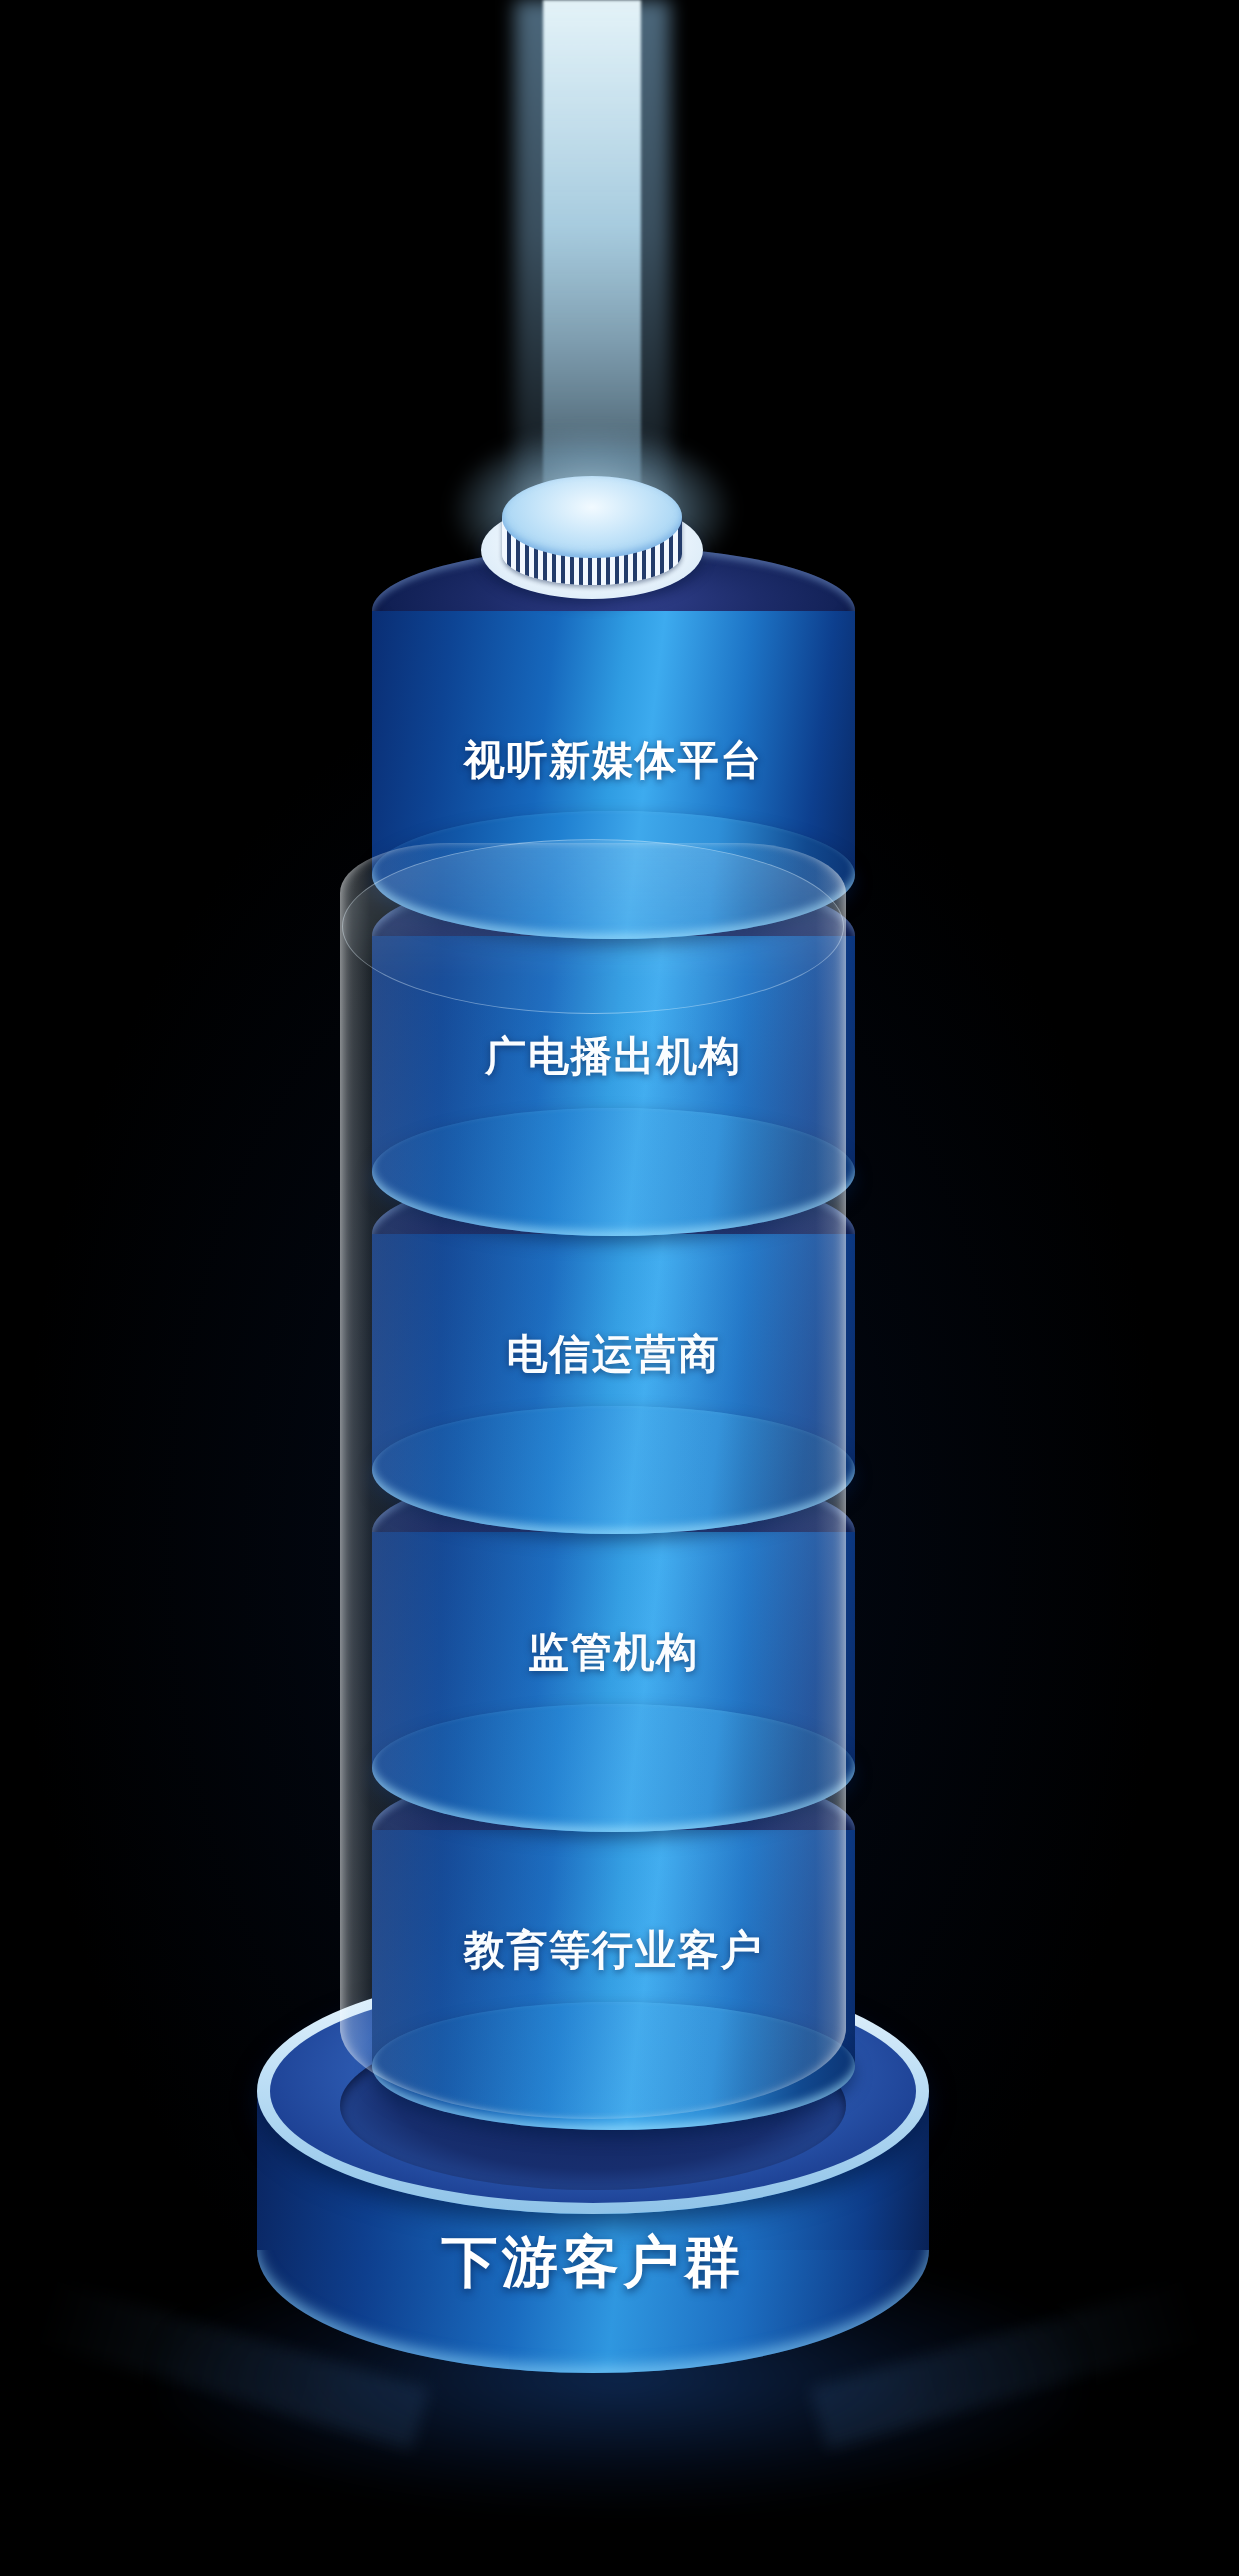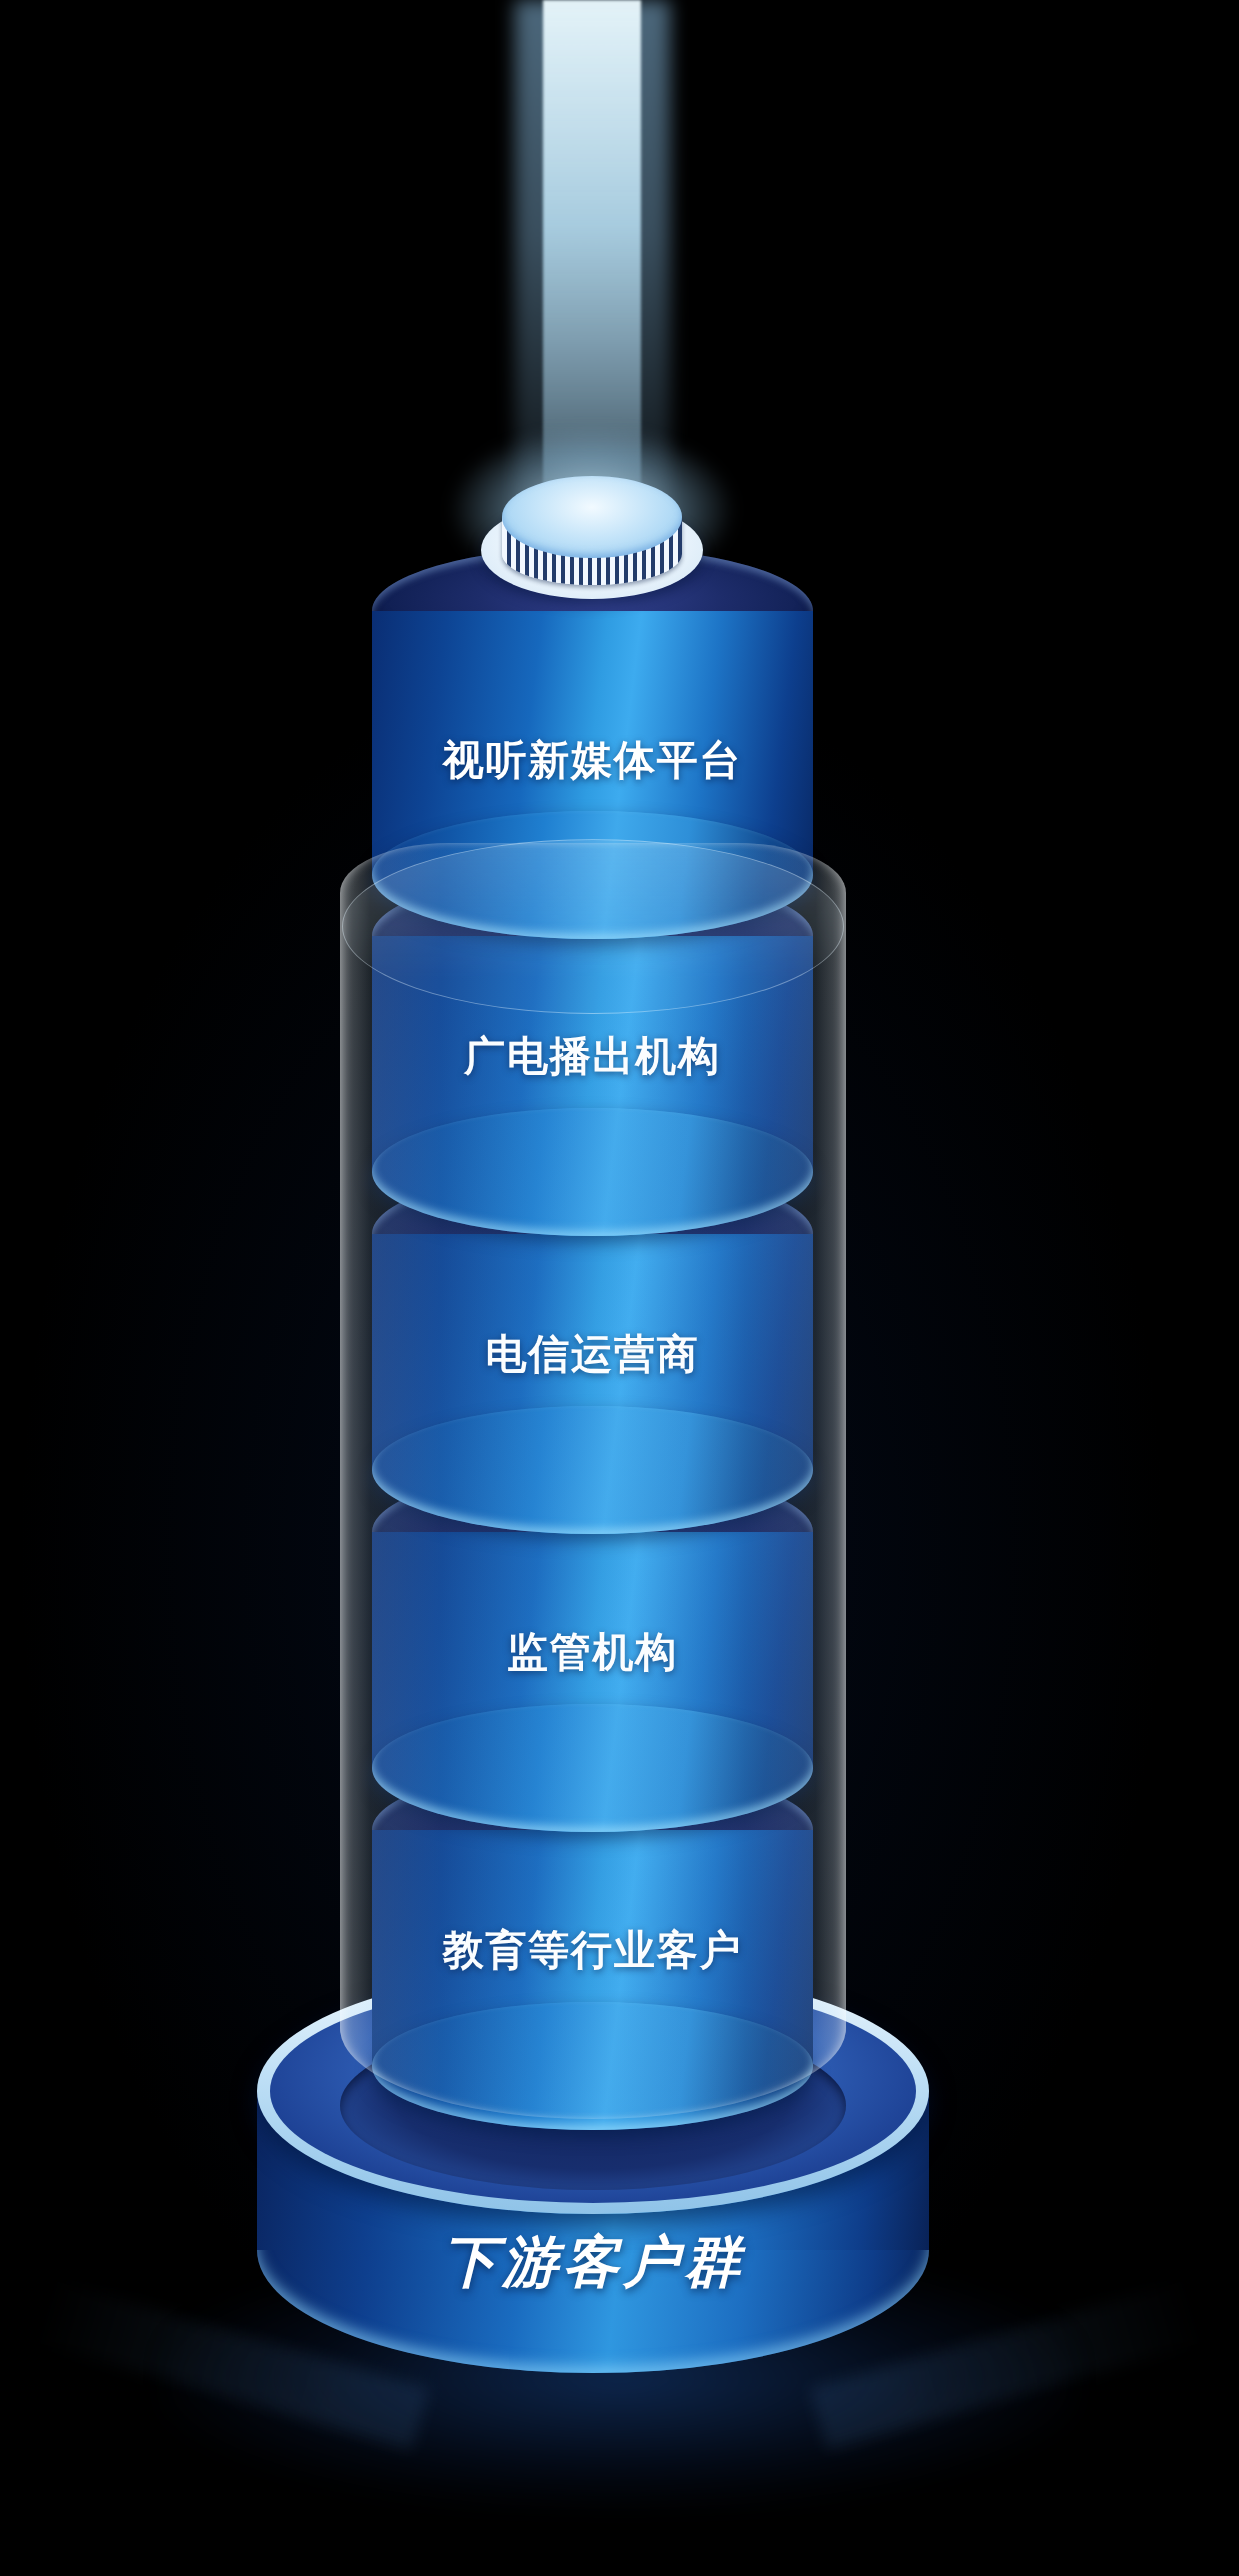--- a/index.html
+++ b/index.html
@@ -50,21 +50,21 @@
     box-shadow: 0 2.7px 4.6px rgba(10,30,70,0.4);
   }
   .cap-top {
     position: absolute; left: 28px; top: 5.5px; width: 180px; height: 82px;
     border-radius: 50%;
     background: radial-gradient(ellipse at 50% 38%, #f2faff 0%, #c4e4f9 45%, #8dc7ef 100%);
     box-shadow: inset 0 -3.6px 7.3px rgba(90,150,215,0.55);
   }
 
   
-  .segment { position: absolute; left: 372px; width: 441px; }
+  .segment { position: absolute; left: 372px; width: 483px; }
   .s1 { top: 547px;  height: 392px; z-index: 60; }
   .s2 { top: 872px;  height: 364px; z-index: 55; }
   .s3 { top: 1170px; height: 364px; z-index: 50; }
   .s4 { top: 1468px; height: 364px; z-index: 45; }
   .s5 { top: 1766px; height: 364px; z-index: 40; }
 
   .seg-top {
     position: absolute; left: 0; top: 0; width: 100%; height: 128px;
     border-radius: 50%;
     background: radial-gradient(ellipse at 52% 42%, #32418e 0%, #1d2c6a 38%, #0e1d4f 72%, #0a1640 100%);
@@ -144,21 +144,20 @@
     position: absolute; left: 83px; top: 53px; width: 506px; height: 169px;
     border-radius: 50%;
     background: radial-gradient(ellipse at 50% 45%, #12245c 0%, #172e6e 55%, #2b55a8 86%, #3e74c8 100%);
     box-shadow: inset 0 5.5px 11px rgba(0,8,35,0.65);
   }
   .base-label {
     position: absolute; left: 0; right: 0; top: 257px; text-align: center;
     color: #ffffff; font-weight: bold; font-size: 56px; letter-spacing: 4.6px;
     text-shadow: 0 2.7px 9px rgba(0,25,70,0.7);
     z-index: 6;
-    font-style: italic;
   }
 
   
   .floor-glow {
     position: absolute; left: 164px; top: 2251px; width: 911px; height: 255px;
     background: radial-gradient(ellipse at 50% 50%, rgba(30,85,170,0.45) 0%, rgba(12,35,80,0.25) 50%, rgba(0,0,0,0) 75%);
     filter: blur(12.8px);
     z-index: 3;
   }
   .streak-left {

